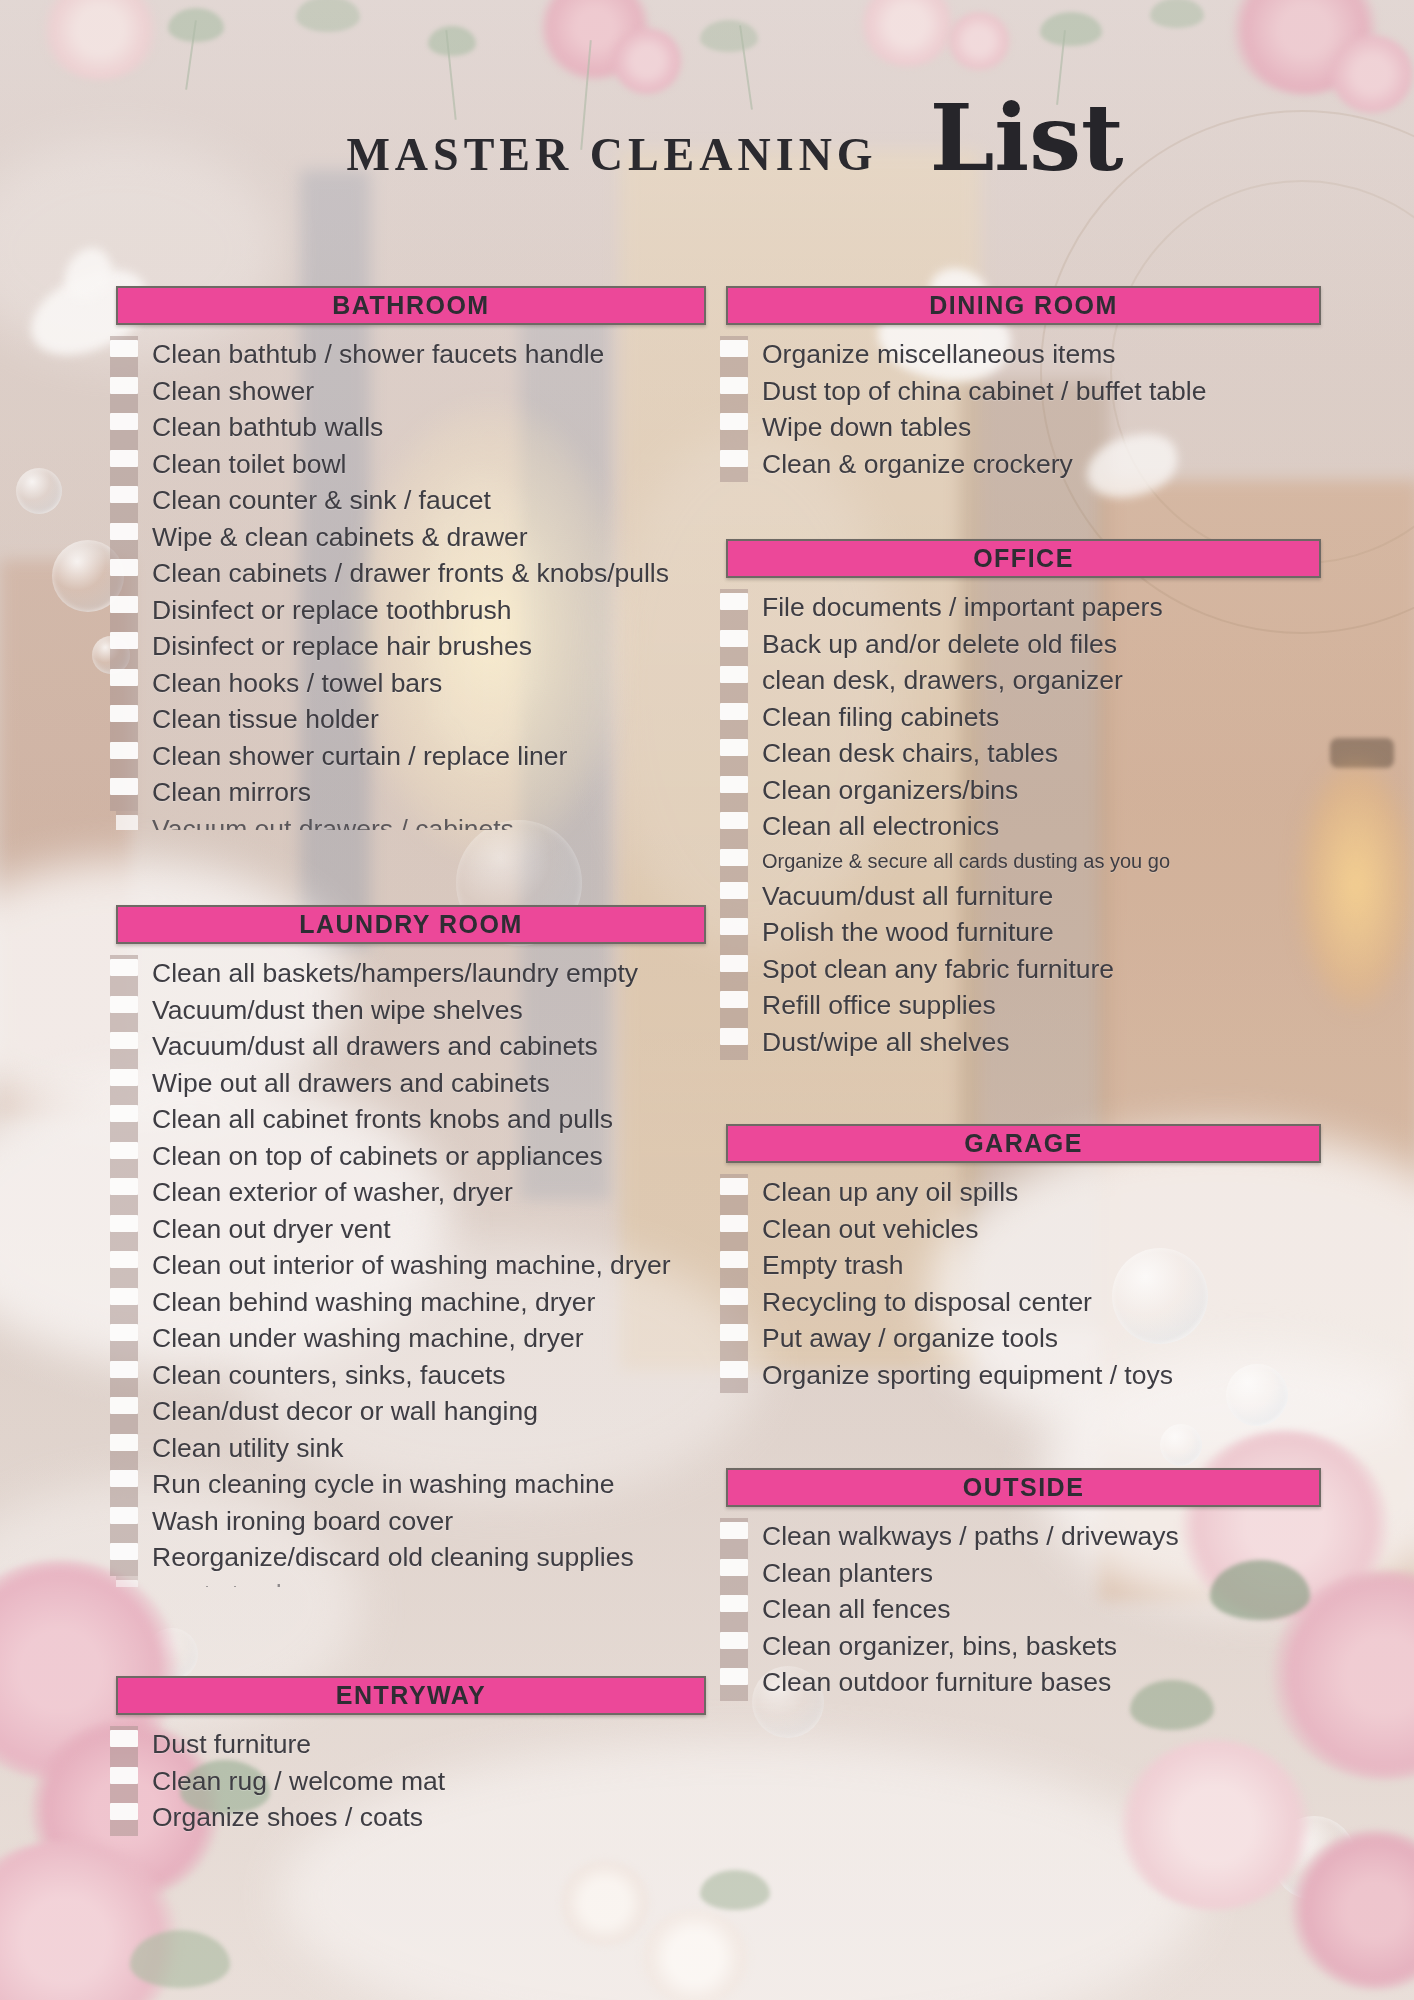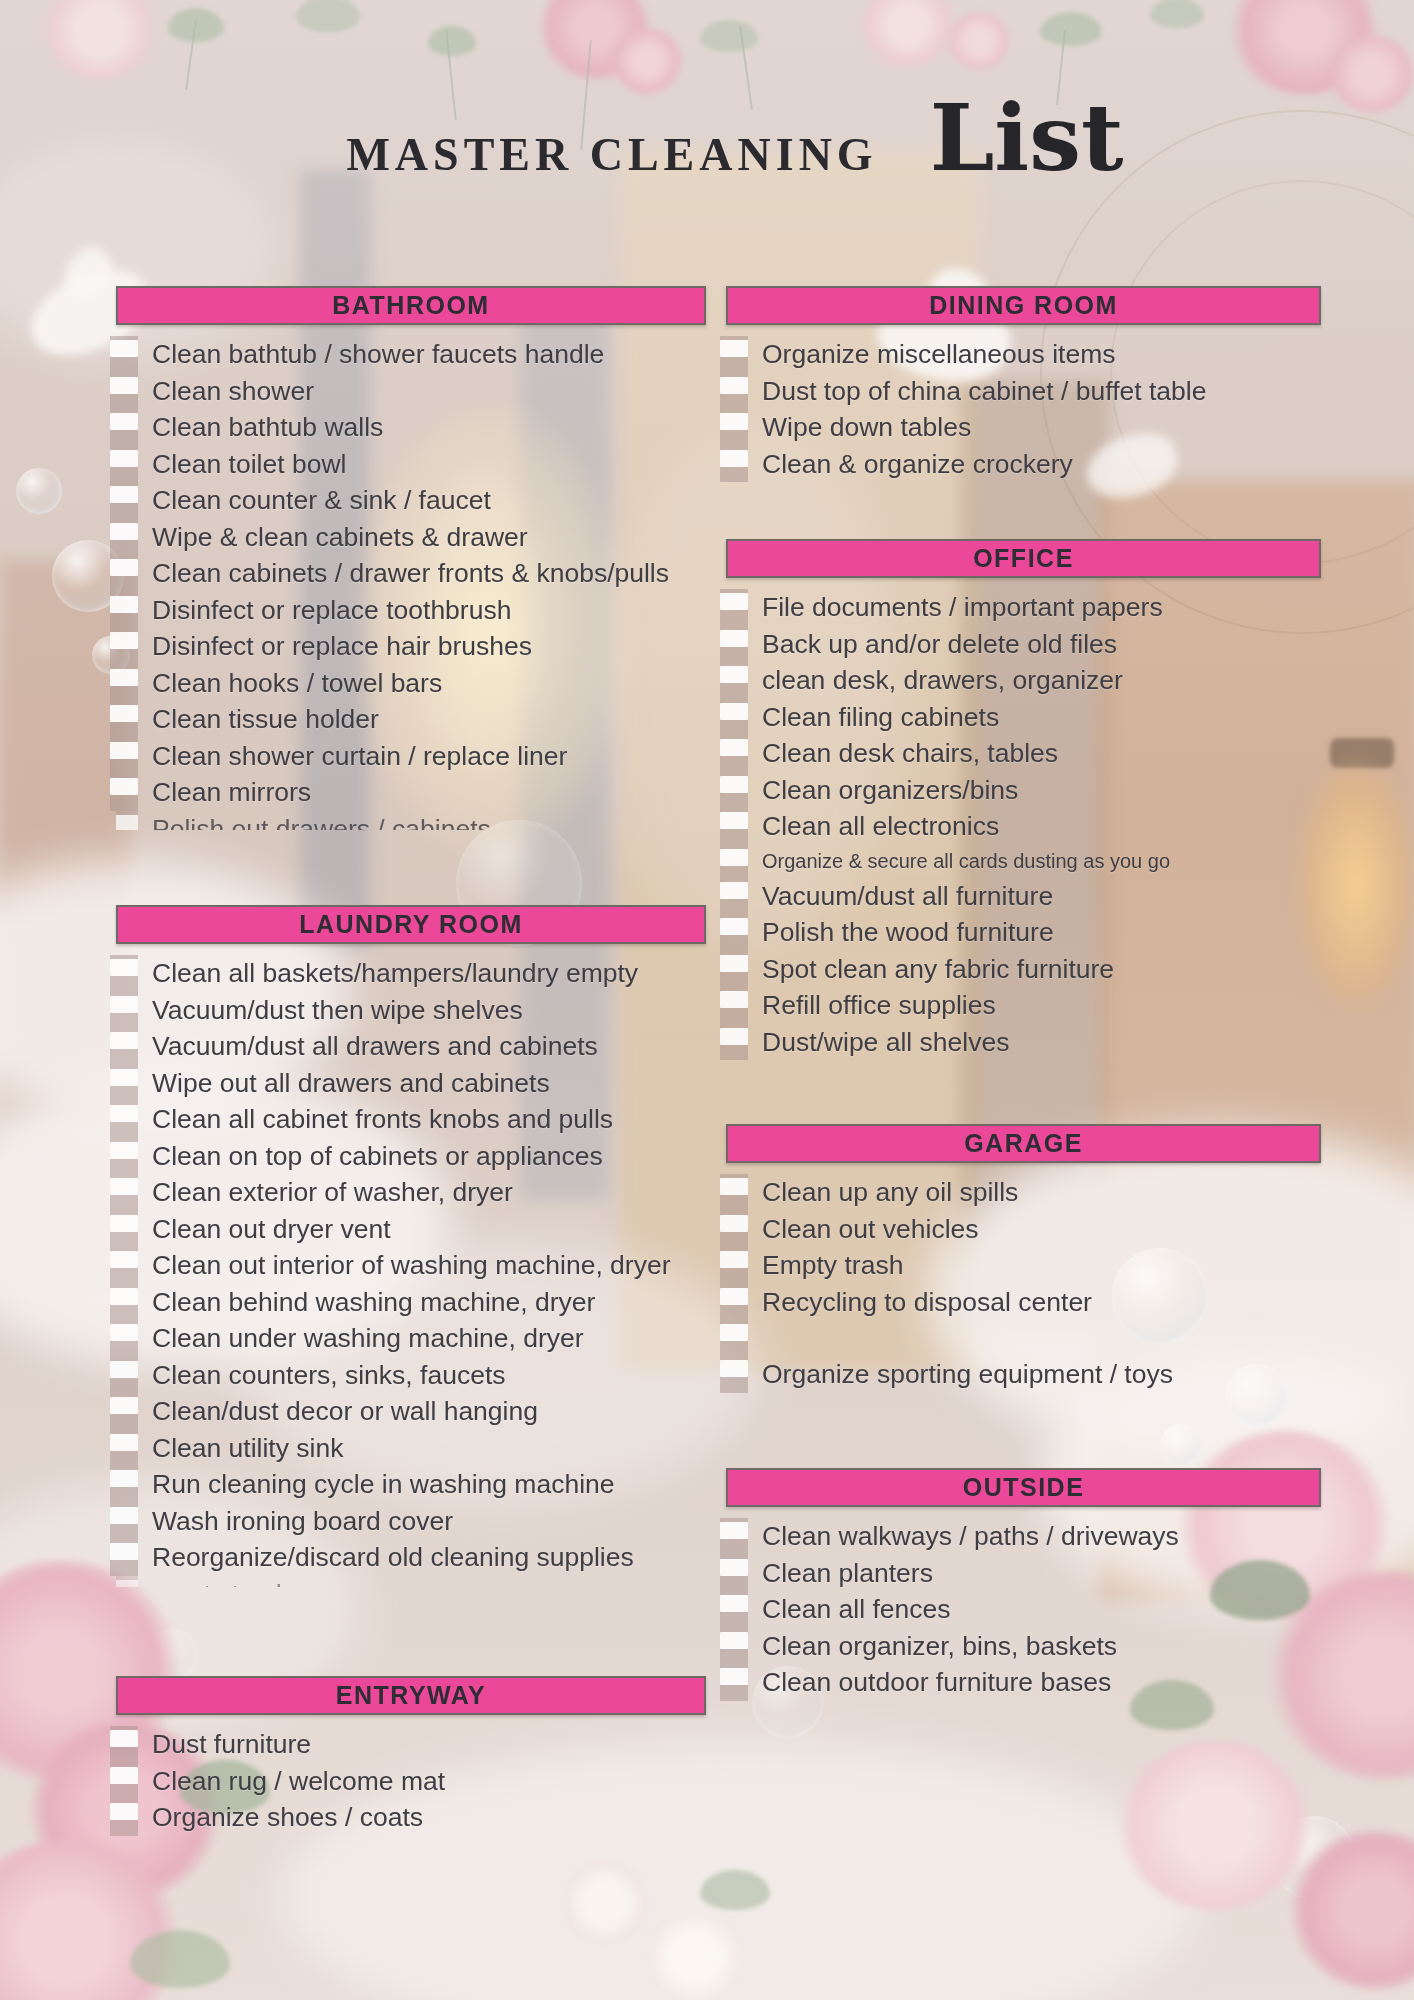--- a/index.html
+++ b/index.html
@@ -221,21 +221,21 @@
           <div class="row">
             <span class="cell">
               <span class="box"></span>
             </span>
             <span class="lbl">Clean mirrors</span>
           </div>
           <div class="row clipped">
             <span class="cell">
               <span class="box"></span>
             </span>
-            <span class="lbl">Polish out drawers / cabinets</span>
+            <span class="lbl">Vacuum out drawers / cabinets</span>
           </div>
         </div>
   </section>
       <section class="section" style="top: 905px;">
     <div class="hdr">
       <span>LAUNDRY ROOM</span>
     </div>
     <div class="list">
           <div class="row">
             <span class="cell">
@@ -516,20 +516,21 @@
           <div class="row">
             <span class="cell">
               <span class="box"></span>
             </span>
             <span class="lbl">Recycling to disposal center</span>
           </div>
           <div class="row">
             <span class="cell">
               <span class="box"></span>
             </span>
+            <span class="lbl">Put away / organize tools</span>
           </div>
           <div class="row">
             <span class="cell">
               <span class="box"></span>
             </span>
             <span class="lbl">Organize sporting equipment / toys</span>
           </div>
         </div>
   </section>
       <section class="section" style="top: 1468px;">

